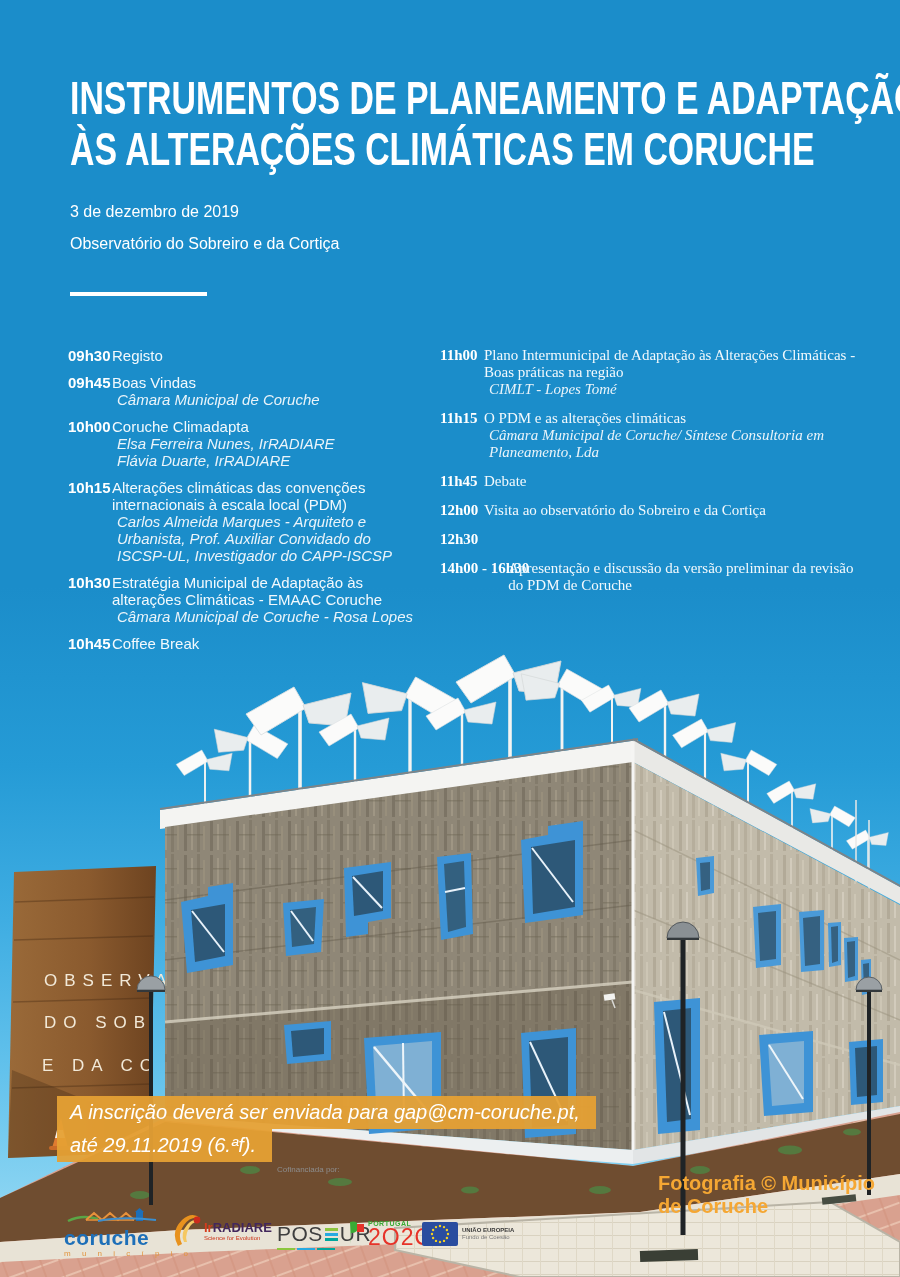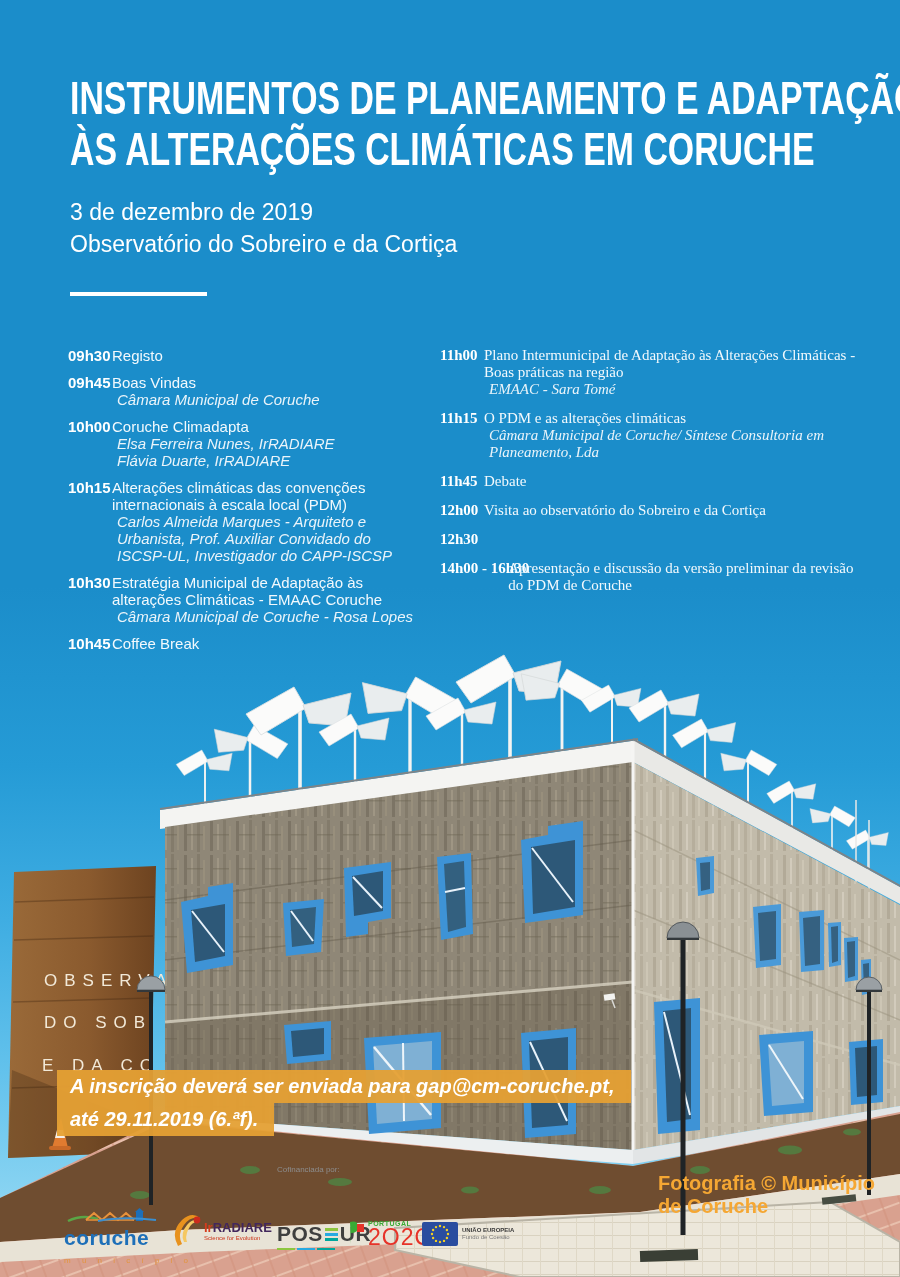--- a/index.html
+++ b/index.html
@@ -7,48 +7,48 @@
     position:relative;width:900px;height:1277px;overflow:hidden;margin:0 auto;
     font-family:"Liberation Sans",sans-serif;
     background:linear-gradient(180deg,#1b8dca 0%,#1b8dca 46%,#259bd6 60%,#3fade2 72%,#63c2ec 84%,#8ad4f2 94%,#a5dff5 100%);
   }
   
   .title-block{position:absolute;left:70px;top:72px;color:#fff;}
   .title-line{
     font-size:47px;font-weight:bold;line-height:51px;letter-spacing:0px;
     transform:scaleX(.72);transform-origin:0 0;white-space:nowrap;
   }
-  .date-block{position:absolute;left:70px;top:196px;color:#fff;font-size:23px;line-height:32px;}
+  .date-block{position:absolute;left:70px;top:196px;color:#fff;font-size:16px;line-height:32px;}
   .divider{position:absolute;left:70px;top:292px;width:137px;height:4px;background:#fff;}
   
   .sched{position:absolute;top:347px;color:#fff;font-size:15px;line-height:17px;}
   .sched-left{left:68px;width:356px;}
   .sched-right{left:440px;width:430px;font-family:Liberation Serif, serif;}
   .sched-row{display:flex;margin-bottom:10px;}
   .sched-right .sched-row{margin-bottom:12px;}
   .sched-time{font-weight:bold;white-space:nowrap;min-width:44px;}
   .sched-title{color:#f2f9fd;}
   .sched-speaker{color:#eaf4fa;font-style:italic;padding-left:5px;}
   
   .scene{position:absolute;left:0;top:650px;width:900px;height:627px;}
   
-  .banner{position:absolute;left:57px;top:1070px;color:#fff;font-style:italic;font-weight:bold;}
+  .banner{position:absolute;left:57px;top:1096px;color:#fff;font-style:italic;font-weight:normal;}
   .banner-bar{display:block;width:fit-content;background:rgba(229,160,52,.95);
     font-size:20px;line-height:24px;padding:4px 16px 5px 13px;white-space:nowrap;}
   
   .logo{position:absolute;}
   .coruche-name{color:#1d6fb8;font-weight:bold;font-size:21px;line-height:20px;letter-spacing:.5px;}
-  .coruche-sub{color:#e2953f;font-size:8px;letter-spacing:4.5px;margin-top:8px;}
+  .coruche-sub{color:#e2953f;font-size:8px;letter-spacing:4.5px;margin-top:1px;}
   .irr-text{font-size:13px;font-weight:bold;line-height:13px;}
   .irr-prefix{color:#d43d1e;}
   .irr-name{color:#42275c;}
   .irr-tag{color:#cc3318;font-size:6px;margin-top:1px;}
   .cofinance{position:absolute;left:277px;top:1165px;font-size:8px;color:#8d8d8d;}
   .poseur{display:flex;align-items:center;gap:2px;}
-  .poseur-txt{color:#3f3f3f;font-weight:bold;font-size:21px;letter-spacing:.5px;}
+  .poseur-txt{color:#3f3f3f;font-weight:normal;font-size:21px;letter-spacing:.5px;}
   .poseur-e{display:flex;flex-direction:column;gap:2px;justify-content:center;}
   .poseur-e span{width:13px;height:3px;display:block;}
   .poseur-sub{display:flex;gap:2px;margin-top:2px;}
   .poseur-sub i{display:block;height:2px;width:18px;}
   .p2020{display:flex;align-items:flex-start;gap:3px;}
   .p2020-top{color:#3aaa35;font-weight:bold;font-size:7px;letter-spacing:.5px;}
   .p2020-year{color:#e63329;font-size:23px;line-height:20px;letter-spacing:1px;}
   .eu{display:flex;gap:4px;align-items:center;}
   .eu-lines{font-size:6px;line-height:7px;}
   .eu-l1{color:#3a3a3a;font-weight:bold;}
@@ -112,21 +112,21 @@
           <div class="sched-title">Coffee Break</div>
         </div>
     </div>
   </div>
 
   <div class="sched sched-right">
     <div class="sched-row">
       <div class="sched-time">11h00</div>
       <div class="sched-body">
         <div class="sched-title">Plano Intermunicipal de Adaptação às Alterações Climáticas - Boas práticas na região</div>
-        <div class="sched-speaker">EMAAC - Sara Tomé</div>
+        <div class="sched-speaker">CIMLT - Lopes Tomé</div>
       </div>
     </div>
     <div class="sched-row">
       <div class="sched-time">11h15</div>
       <div class="sched-body">
         <div class="sched-title">O PDM e as alterações climáticas</div>
         <div class="sched-speaker">Câmara Municipal de Coruche/ Síntese Consultoria em Planeamento, Lda</div>
       </div>
     </div>
     <div class="sched-row">

